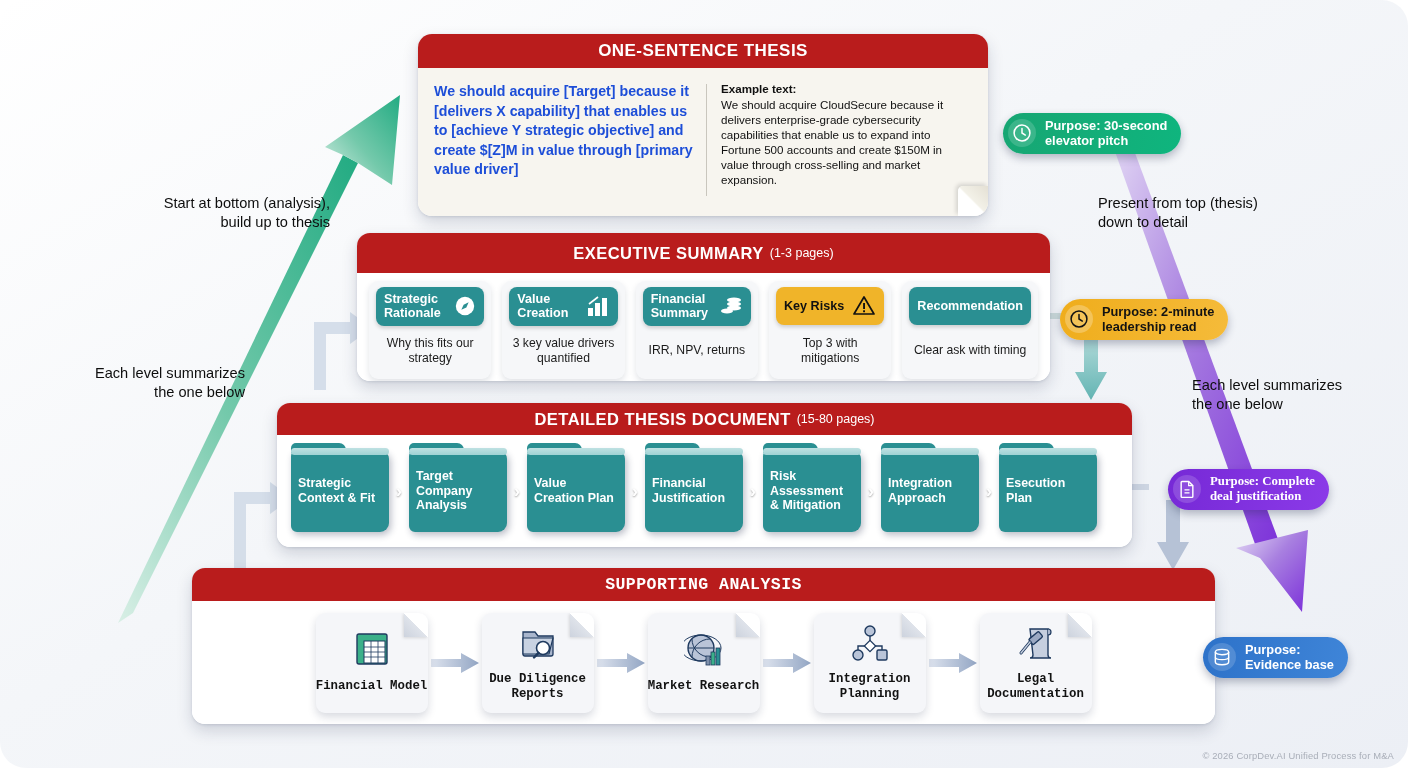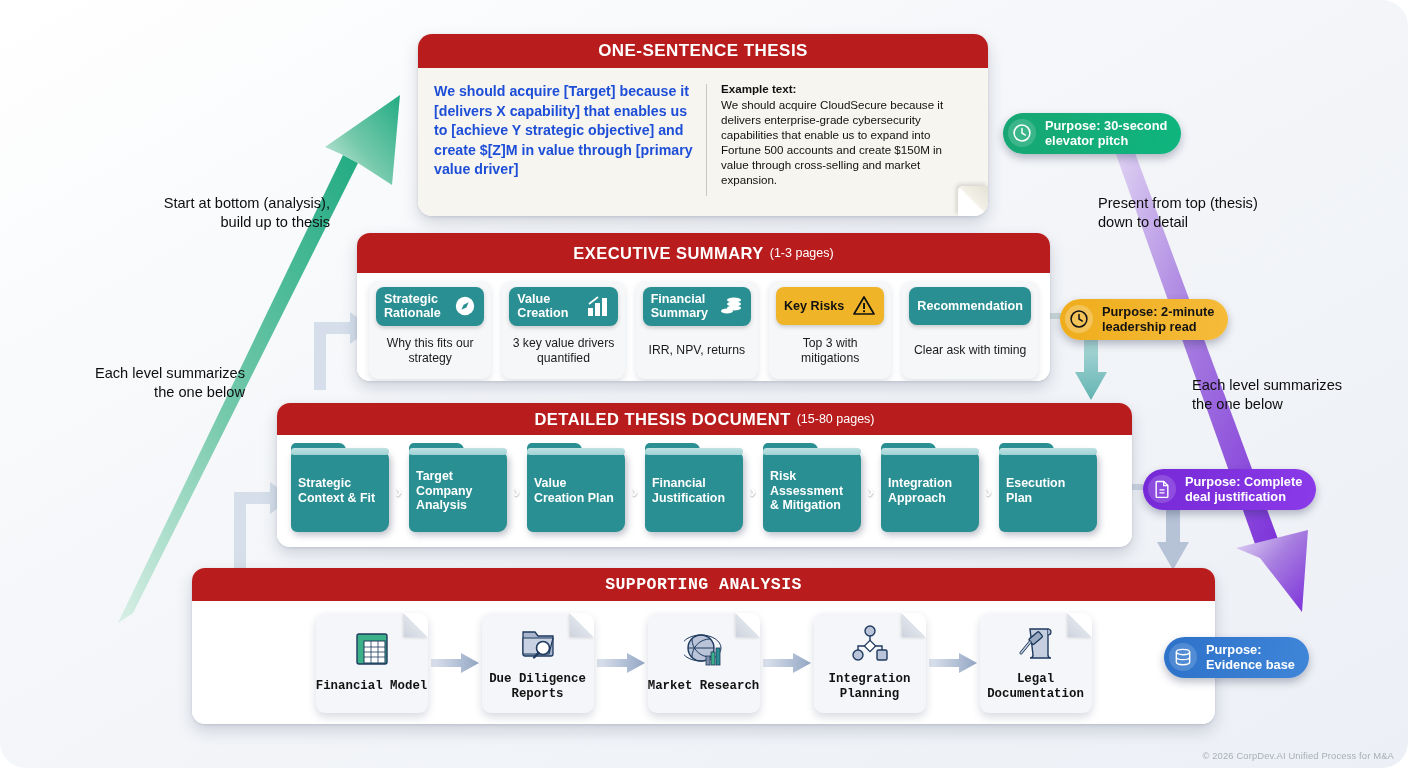--- a/index.html
+++ b/index.html
@@ -188,22 +188,22 @@
   }
   .badge .bico {
     width: 28px; height: 28px; border-radius: 50%;
     background: rgba(255,255,255,.16);
     display: flex; align-items: center; justify-content: center;
     flex: 0 0 28px;
   }
   #badge-green { left: 1003px; top: 113px; background: linear-gradient(100deg, #17a673, #0fb57e); }
   #badge-amber { left: 1060px; top: 299px; background: linear-gradient(100deg, #efad1c, #f5bb3a); color: #131313; }
   #badge-amber .bico { background: rgba(255,255,255,.25); }
-  #badge-purple { left: 1143px; top: 469px; background: linear-gradient(100deg, #7629d6, #8b3ae8); }
-  #badge-blue  { left: 1164px; top: 637px; background: linear-gradient(100deg, #2d72c9, #3f85d8); align-items: center; }
+  #badge-purple { left: 1168px; top: 469px; background: linear-gradient(100deg, #7629d6, #8b3ae8); font-family: Liberation Serif, serif; }
+  #badge-blue  { left: 1203px; top: 637px; background: linear-gradient(100deg, #2d72c9, #3f85d8); align-items: center; }
 
   
   .note {
     position: absolute;
     font-size: 14.6px; color: #0e0e0e; line-height: 1.30;
     white-space: pre-line;
   }
   #note-tl { left: 140px; top: 194px; text-align: right; width: 190px; }
   #note-bl { left: 35px; top: 364px; text-align: right; width: 210px; }
   #note-tr { left: 1098px; top: 194px; text-align: left; width: 200px; }

